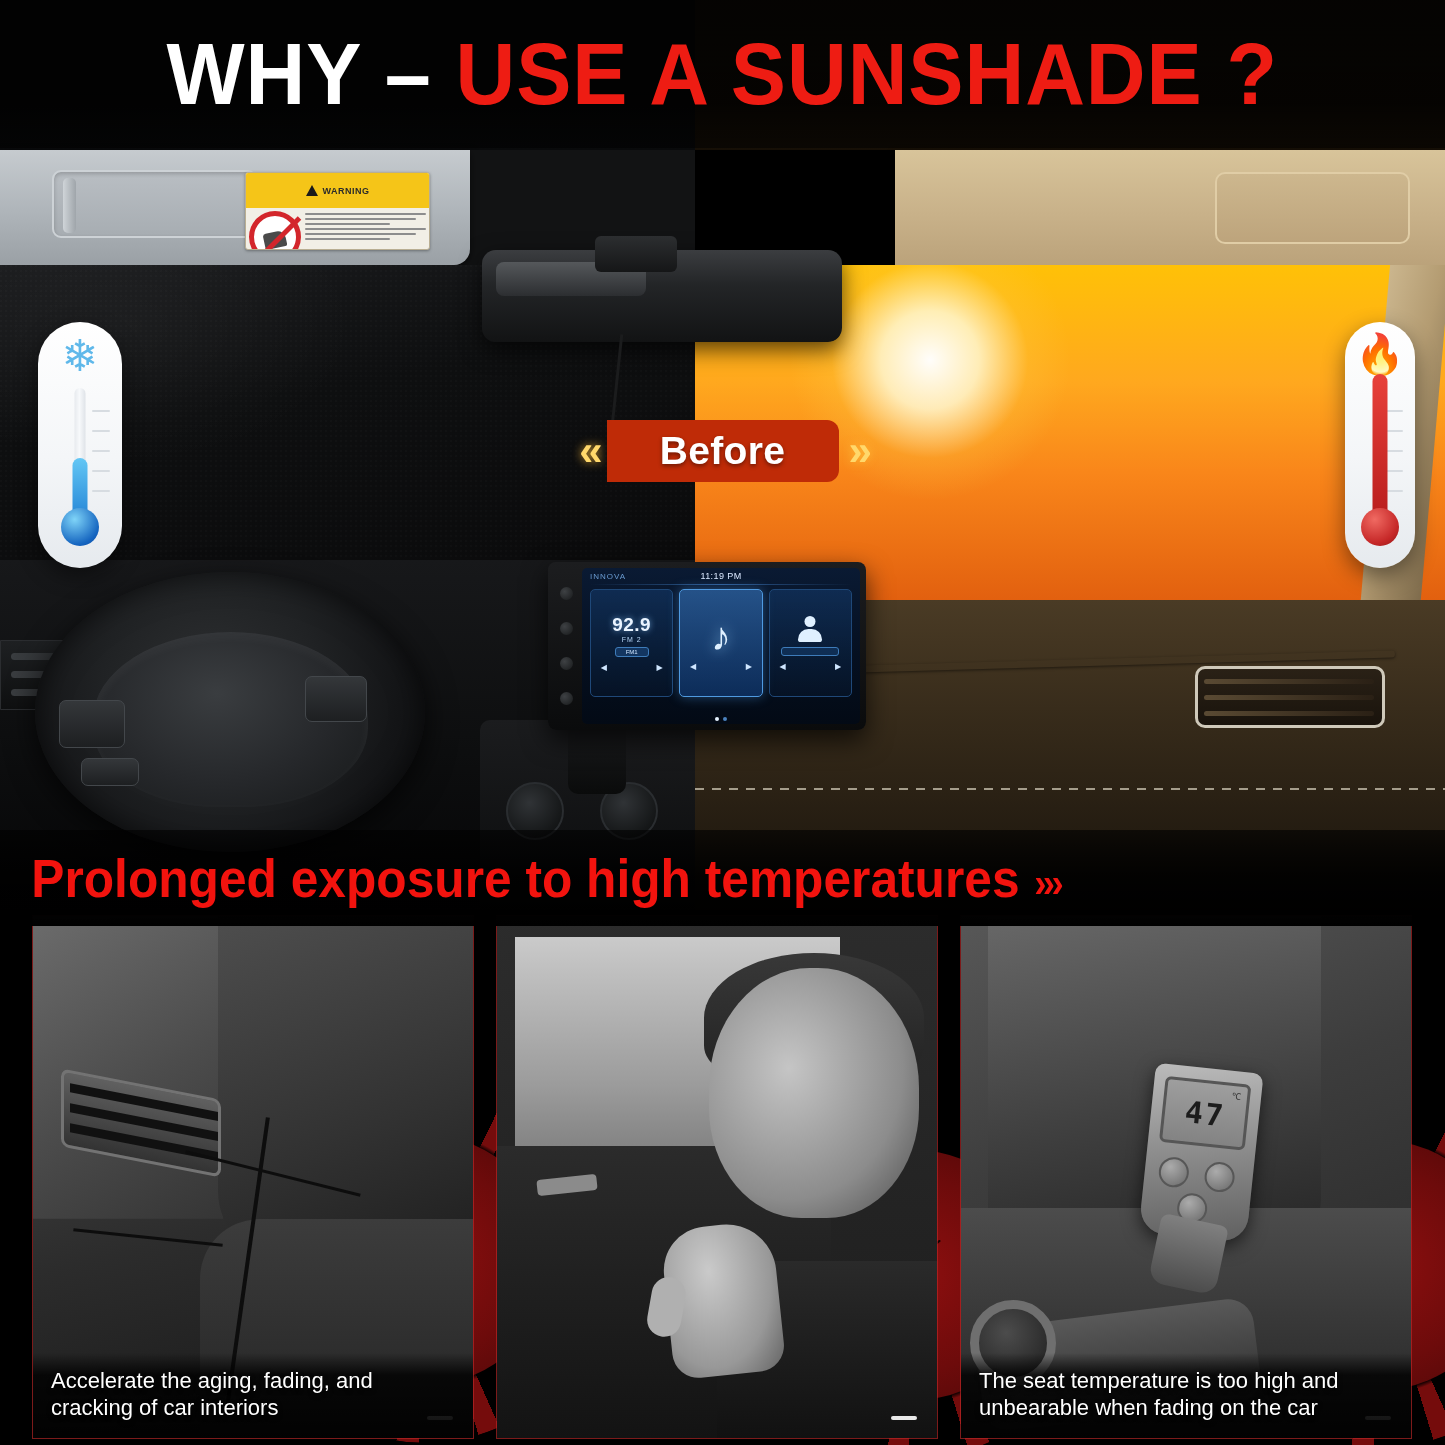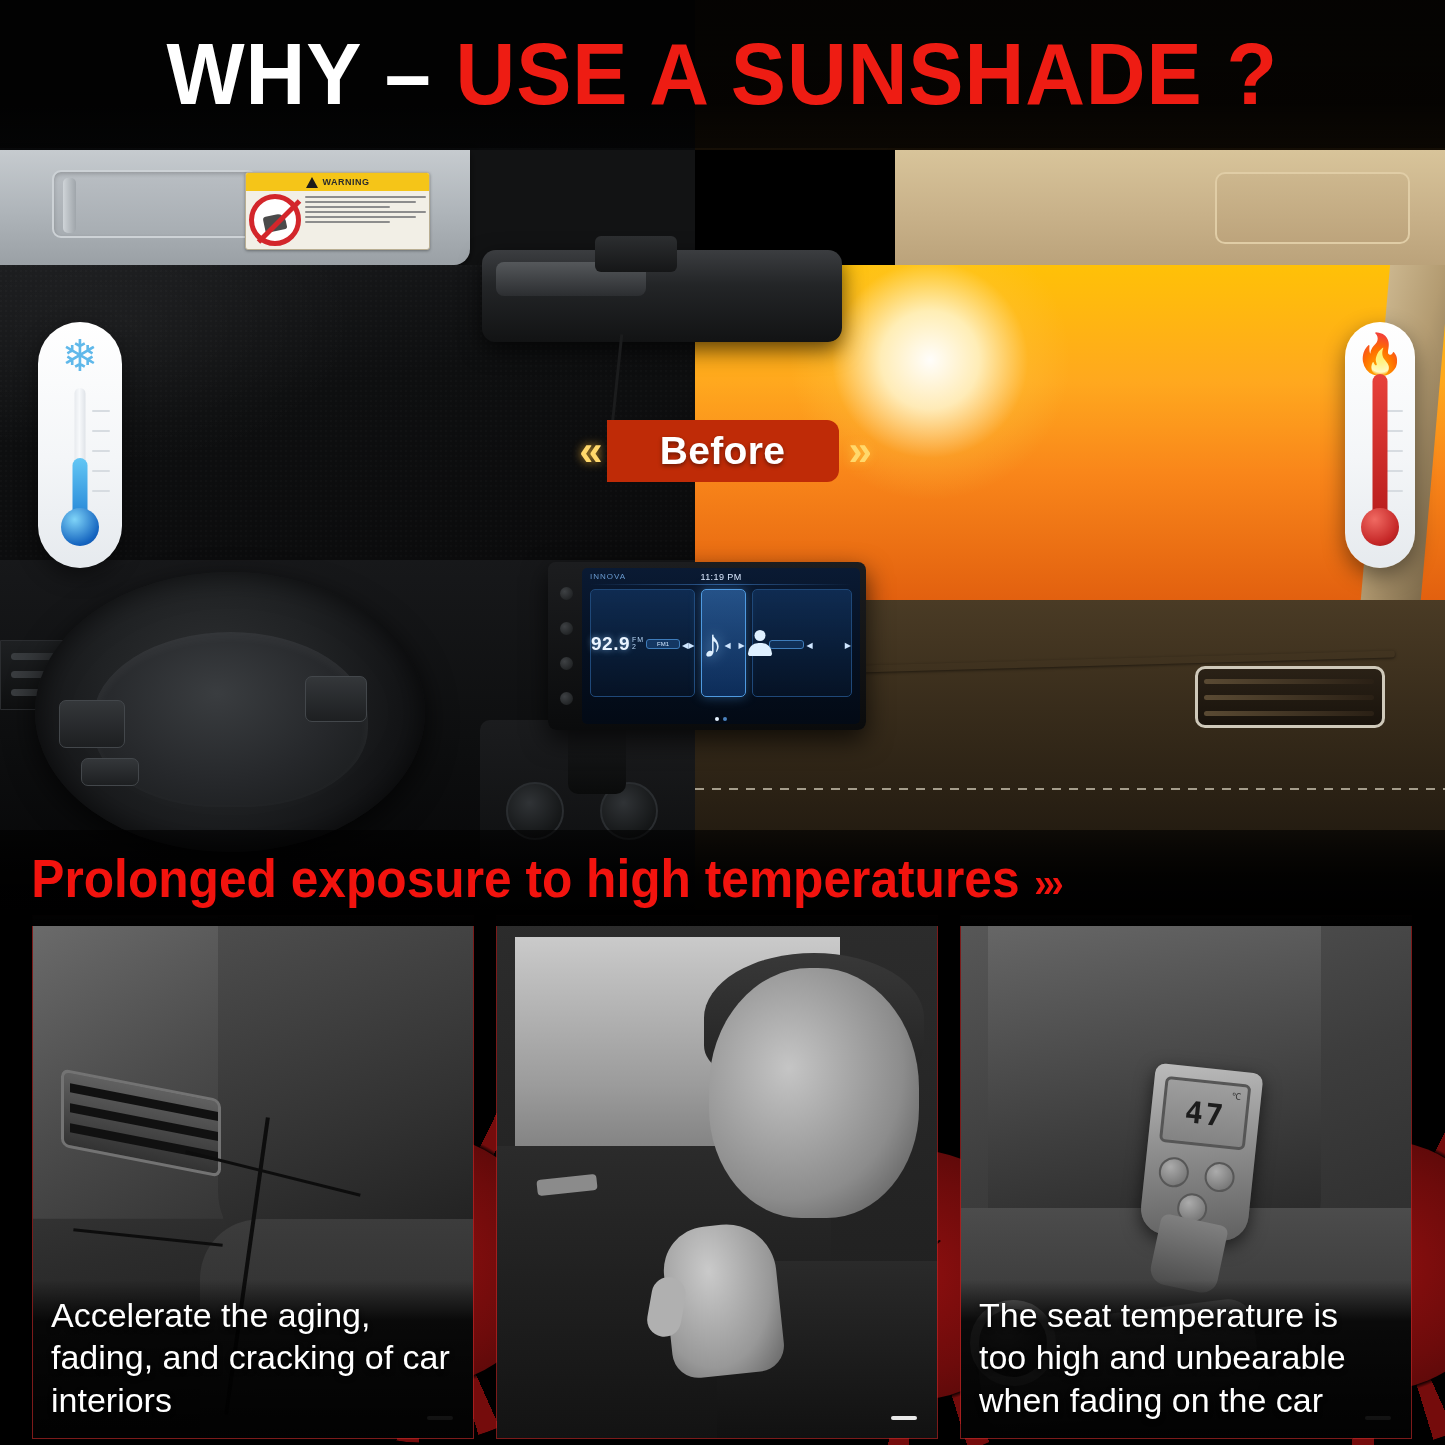--- a/index.html
+++ b/index.html
@@ -70,21 +70,21 @@
     border-radius:0 0 0 10px; box-shadow:0 4px 10px rgba(0,0,0,.45); }
   .before-visor-pocket { position:absolute; right:35px; top:22px; width:195px; height:72px;
     background:linear-gradient(180deg,#cdb78e 0%,#bda47c 100%);
     border:2px solid #e0cda6; border-radius:10px; }
   .before-visor-pocket::before { content:""; position:absolute; right:12px; top:7px; width:13px; height:57px;
     background:linear-gradient(90deg,#a99madd,#a5906b); border-radius:5px; }
   
   .warn-label { position:absolute; left:245px; top:172px; width:185px; height:78px;
     background:#f2efe6; border:1px solid #b9ae92; border-radius:3px; overflow:hidden;
     box-shadow:0 1px 3px rgba(0,0,0,.35); }
-  .warn-head { height:18px; background:#f5c518; display:flex; align-items:center; justify-content:center;
+  .warn-head { height:35px; background:#f5c518; display:flex; align-items:center; justify-content:center;
     gap:5px; }
   .warn-head .tri { width:0;height:0;border-left:6px solid transparent;border-right:6px solid transparent;
     border-bottom:11px solid #1a1a1a; position:relative; }
   .warn-head .wtxt { font-size:9px; font-weight:bold; color:#2b2b2b; letter-spacing:.5px; }
   .warn-body { display:flex; padding:3px; gap:4px; }
   .warn-noseat { width:52px; height:52px; border:5px solid #d3262b; border-radius:50%;
     position:relative; flex:none; background:#fff; }
   .warn-noseat::after { content:""; position:absolute; left:-4px; top:20px; width:58px; height:5px;
     background:#d3262b; transform:rotate(-45deg); }
   .warn-noseat .seat { position:absolute; left:10px; top:16px; width:22px; height:16px;
@@ -141,30 +141,30 @@
   .headunit { position:absolute; left:548px; top:562px; width:318px; height:168px;
     background:linear-gradient(180deg,#1c1d1f,#0a0b0c); border-radius:8px;
     box-shadow:0 10px 26px rgba(0,0,0,.7); z-index:8; padding:6px 6px 6px 34px; }
   .hu-side { position:absolute; left:6px; top:14px; width:24px; height:140px;
     display:flex; flex-direction:column; align-items:center; justify-content:space-around; }
   .hu-side span { width:13px; height:13px; border-radius:50%;
     background:radial-gradient(circle at 35% 35%,#3e4144,#17191a); display:block; }
   .hu-screen { width:100%; height:100%; border-radius:5px;
     background:linear-gradient(180deg,#0a1a33 0%,#051021 55%,#030a15 100%);
     position:relative; overflow:hidden; color:#cfe6ff; }
-  .hu-top { display:flex; align-items:flex-start; gap:6px; padding:4px 8px 2px; font-size:8px;
+  .hu-top { display:flex; align-items:flex-end; gap:6px; padding:4px 8px 2px; font-size:8px;
     color:#7fb3e8; position:relative; }
   .hu-top .hu-time { position:absolute; left:50%; transform:translateX(-50%);
     font-size:9px; color:#dbe9ff; letter-spacing:.4px; }
   .hu-top .hu-brand { font-size:8px; color:#6a9bd1; letter-spacing:1px; }
   .hu-rule { height:1px; margin:1px 8px 4px; background:linear-gradient(90deg,transparent,#2d5b93,transparent); }
   .hu-tiles { display:flex; gap:6px; padding:0 8px; height:108px; }
   .hu-tile { flex:1; border:1px solid #1f4878; border-radius:5px;
     background:linear-gradient(180deg,rgba(20,60,110,.55),rgba(6,22,44,.6));
-    display:flex; align-items:center; justify-content:center; gap:2px; position:relative; }
+    display:flex; flex-direction:column; align-items:center; justify-content:center; gap:2px; position:relative; }
   .hu-tile.mid { background:linear-gradient(180deg,rgba(60,130,210,.55),rgba(20,70,140,.55));
     border-color:#4f9ae0; box-shadow:0 0 12px rgba(80,160,240,.4); }
   .hu-freq { font-size:19px; font-weight:bold; color:#eaf4ff; line-height:1; letter-spacing:.5px;
     text-shadow:0 0 6px rgba(140,200,255,.7); }
   .hu-band { font-size:7px; color:#b7d6f6; letter-spacing:1px; }
   .hu-chip { margin-top:2px; font-size:6px; color:#cfe6ff; border:1px solid #3e7cba;
     border-radius:3px; padding:1px 10px; background:rgba(30,80,140,.5); }
   .hu-note { font-size:40px; line-height:1; color:#dff0ff; text-shadow:0 0 14px rgba(150,210,255,.85); }
   .hu-person { width:24px; height:26px; position:relative; }
   .hu-person .hd { position:absolute; left:50%; top:0; transform:translateX(-50%);
@@ -298,21 +298,21 @@
     letter-spacing:2px; }
   .ir-unit { position:absolute; right:6px; top:3px; font-size:9px; color:#2d2f30; }
   .ir-btn { position:absolute; border-radius:50%;
     background:radial-gradient(circle at 35% 30%,#a9abae,#68696b); border:2px solid #55575a; }
   .ir-grip { position:absolute; left:18px; bottom:-52px; width:68px; height:70px;
     background:linear-gradient(180deg,#7e8083,#4a4c4e); border-radius:8px 8px 16px 16px; transform:rotate(6deg); }
 
   .caption { position:absolute; left:0; bottom:0; width:100%; padding:14px 18px 16px;
     z-index:4;
     background:linear-gradient(180deg, rgba(0,0,0,0) 0%, rgba(0,0,0,.82) 26%, rgba(0,0,0,.94) 100%); }
-  .caption p { color:#ffffff; font-size:34px; line-height:1.26; font-weight:400;
+  .caption p { color:#ffffff; font-size:22px; line-height:1.26; font-weight:400;
     text-shadow:0 2px 5px rgba(0,0,0,.9); }
   .cap-tick { position:absolute; right:20px; bottom:18px; width:26px; height:4px;
     background:#e9e9e9; border-radius:2px; }
 
   
   .thermo { position:absolute; z-index:25; width:84px; height:246px; border-radius:42px;
     background:linear-gradient(180deg,#ffffff 0%,#f4f6f8 55%,#e6eaee 100%);
     box-shadow:0 8px 22px rgba(0,0,0,.45); overflow:hidden; }
   .thermo.cold { left:38px; top:322px; }
   .thermo.hot  { left:1345px; top:322px; width:70px; height:246px; }

